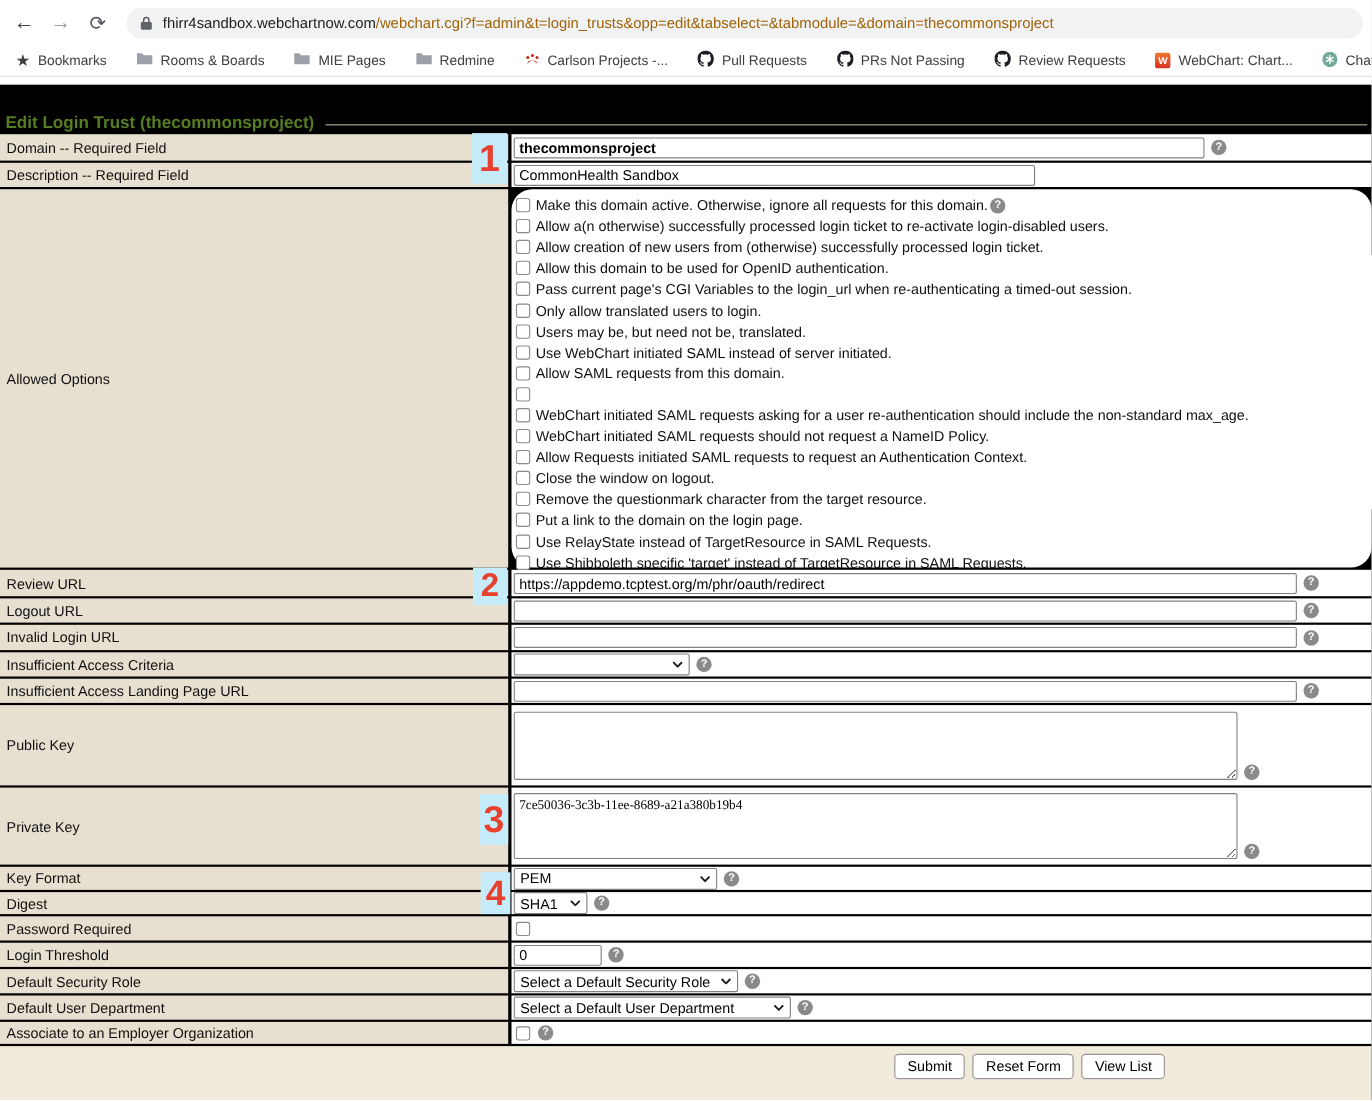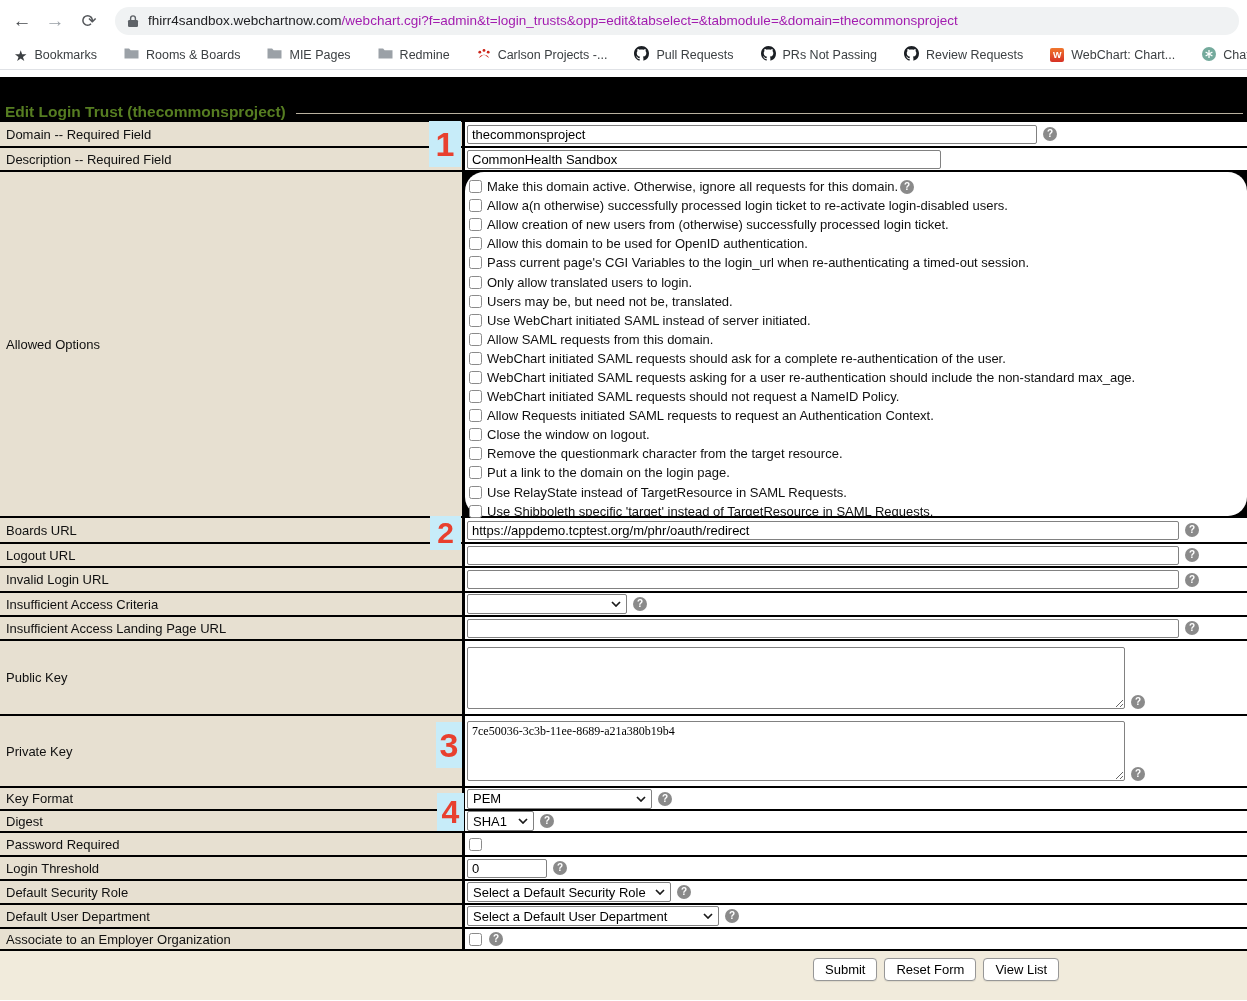--- a/index.html
+++ b/index.html
@@ -11,21 +11,21 @@
   .chrome { height:41px; background:#fff; display:flex; align-items:center; }
   .nav-btn { width:28px; text-align:center; font-size:19px; cursor:default; }
   .nav-back { color:#44474b; margin-left:8px; }
   .nav-fwd  { color:#9aa0a6; margin-left:5px; }
   .nav-reload { color:#55585c; margin-left:6px; font-size:18px; }
   .omnibox { flex:1; height:28px; margin:0 8px 0 12px; background:#f0f2f3; border-radius:14px;
              display:flex; align-items:center; padding:0 12px; overflow:hidden; }
   .lock { flex:none; margin-right:9px; display:flex; }
   .url { font-size:13.5px; white-space:nowrap; }
   .url-domain { color:#202124; }
-  .url-path { color:#a21caf; }
+  .url-path { color:#a16207; }
 
   .bookmarks { height:29px; background:#fff; border-bottom:1px solid #e0e2e6;
                display:flex; align-items:center; padding-left:14px; gap:27px; overflow:hidden; }
   .bm { display:flex; align-items:center; gap:7px; flex:none; font-size:12.5px; color:#3c4043; white-space:nowrap; }
   .bm-star { font-size:15px; color:#3c4043; line-height:1; }
   .wc-icon { width:14px; height:14px; border-radius:2px; background:linear-gradient(180deg,#f0762d,#d63125);
              color:#fff; font-size:9px; font-weight:bold; display:flex; align-items:center; justify-content:center; }
 
   .white-gap { height:7px; background:#fff; }
 
@@ -166,21 +166,21 @@
   <div class="content">
 
     <div class="legend-row">
       <span class="legend">Edit Login Trust (thecommonsproject)</span>
       <span class="legend-line"></span>
     </div>
 
     <div class="row" style="height:24px">
       <div class="cell-label">Domain -- Required Field</div>
       <div class="cell-value">
-        <input class="ti" style="width: 570px;" value="thecommonsproject">
+        <input class="ti" style="width: 628px; font-weight: bold;" value="thecommonsproject">
         <span class="help">?</span>
       </div>
     </div>
 
     <div class="row" style="height:22px">
       <div class="cell-label">Description -- Required Field</div>
       <div class="cell-value">
         <input class="ti" style="width: 474px;" value="CommonHealth Sandbox">
       </div>
     </div>
@@ -239,21 +239,20 @@
             </div>
 
             <div class="cb-line">
               <input type="checkbox" class="cb" style="">
               <span>Allow SAML requests from this domain.</span>
 
             </div>
 
             <div class="cb-line">
               <input type="checkbox" class="cb" style="">
-              <span>WebChart initiated SAML requests should ask for a complete re-authentication of the user.</span>
 
             </div>
 
             <div class="cb-line">
               <input type="checkbox" class="cb" style="">
               <span>WebChart initiated SAML requests asking for a user re-authentication should include the non-standard max_age.</span>
 
             </div>
 
             <div class="cb-line">
@@ -295,21 +294,21 @@
             <div class="cb-line">
               <input type="checkbox" class="cb" style="">
               <span>Use Shibboleth specific 'target' instead of TargetResource in SAML Requests.</span>
 
             </div>
           </div>
       </div>
     </div>
 
     <div class="row" style="height:24px">
-      <div class="cell-label">Boards URL</div>
+      <div class="cell-label">Review URL</div>
       <div class="cell-value">
         <input class="ti" style="width: 712px;" value="https://appdemo.tcptest.org/m/phr/oauth/redirect">
         <span class="help">?</span>
       </div>
     </div>
 
     <div class="row" style="height:22px">
       <div class="cell-label">Logout URL</div>
       <div class="cell-value">
         <input class="ti" style="width: 712px;" value="">

